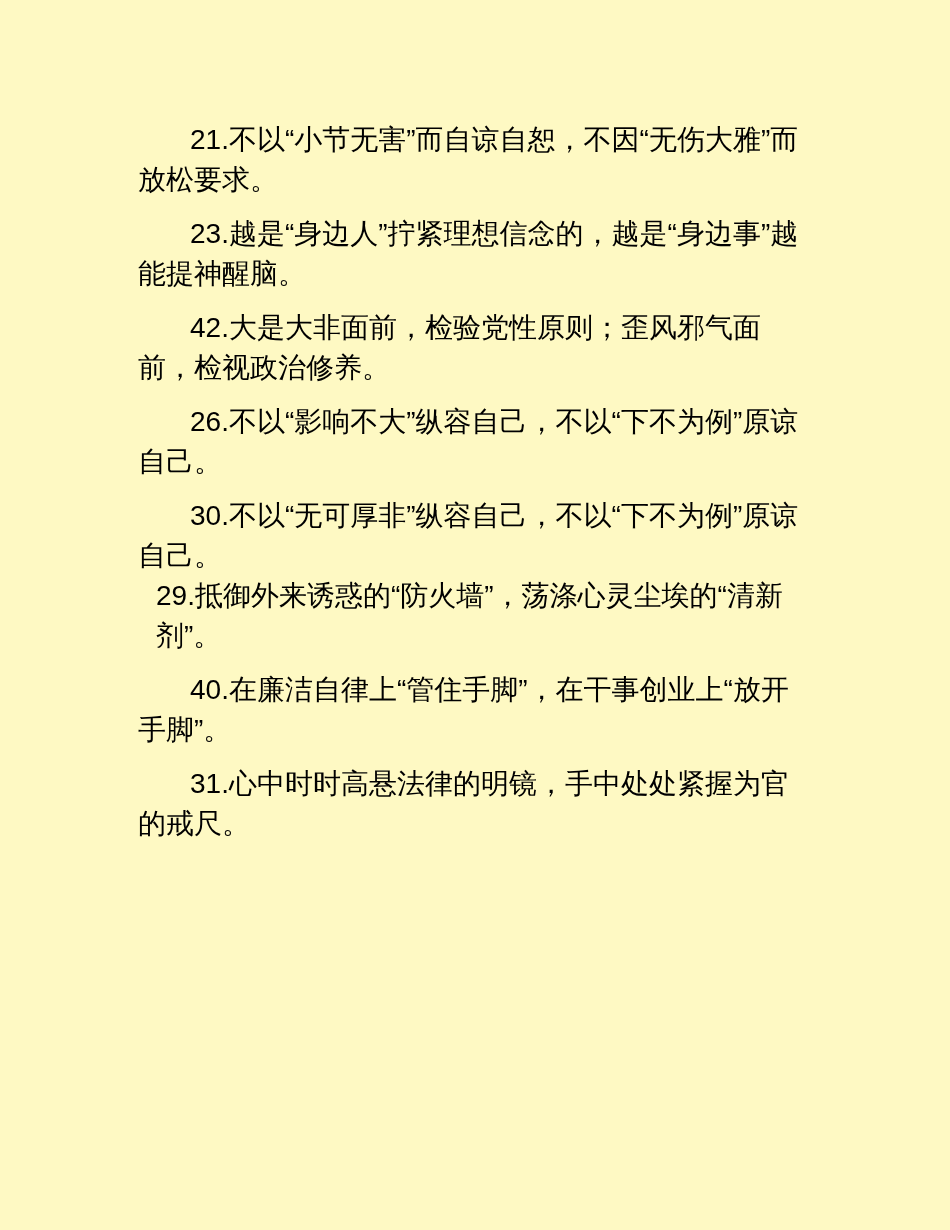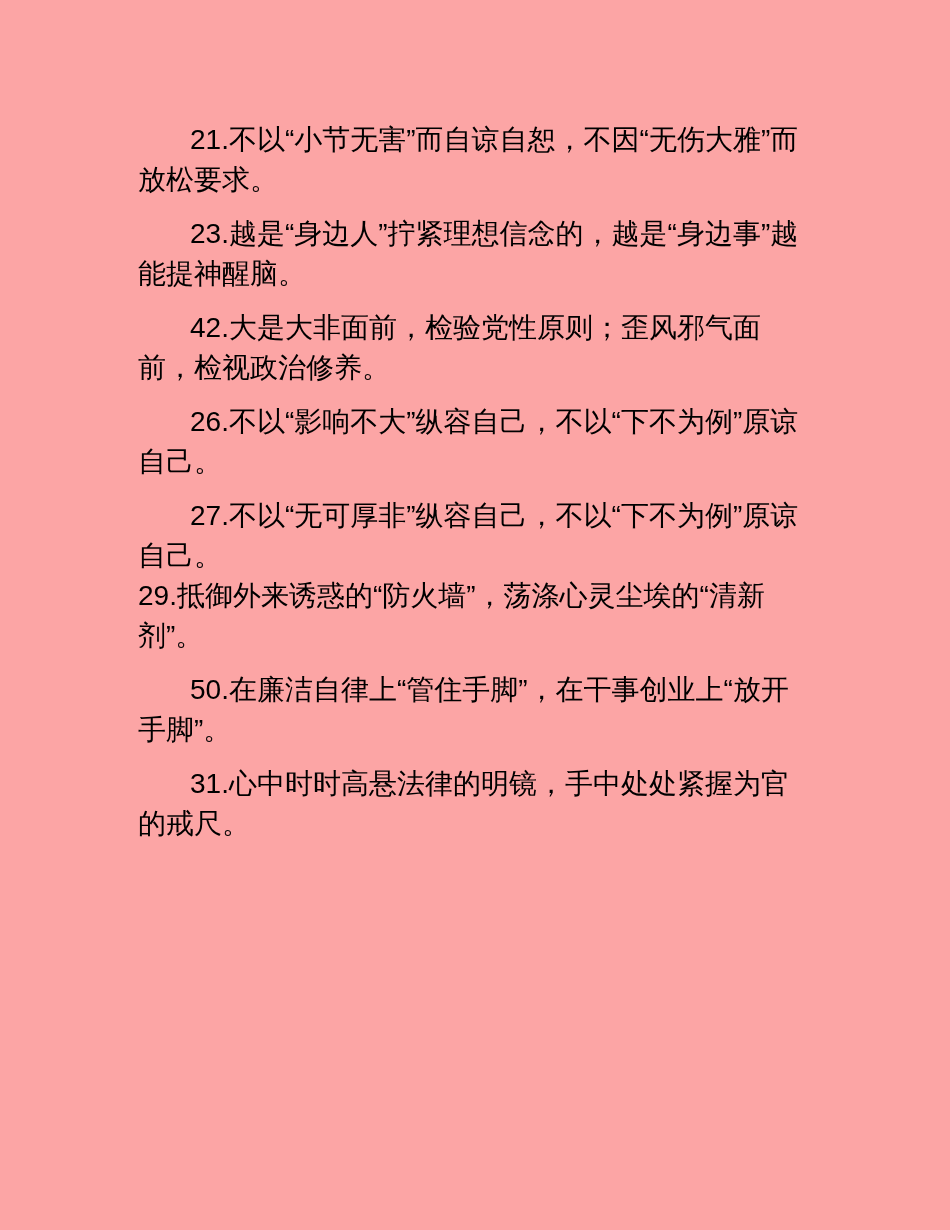--- a/index.html
+++ b/index.html
@@ -9,52 +9,53 @@
   }
   body {
     width: 950px;
     height: 1230px;
     font-family: "Liberation Sans", "DejaVu Sans", sans-serif;
   }
   .page {
     box-sizing: border-box;
     width: 950px;
     height: 1230px;
-    background: #fca5a5;
+    background: #fef9c3;
     padding: 120px 136px 0 138px;
     overflow: hidden;
   }
   .content {
     width: 676px;
   }
   p.para {
     margin: 0 0 14px 0;
     font-size: 28px;
     line-height: 40px;
     color: #000000;
     text-indent: 52px;
     word-break: break-all;
     text-align: left;
     letter-spacing: 0;
   }
   p.para.no-indent {
     text-indent: 0;
     margin-top: -14px; 
+    margin-left: 18px;
   }
   .item-number {
     white-space: nowrap;
   }
 </style>
 </head>
 <body>
 
 <div class="page">
   <div class="content">
       <p class="para"><span class="item-number">21.</span><span>不以“小节无害”而自谅自恕，不因“无伤大雅”而放松要求。</span></p>
       <p class="para"><span class="item-number">23.</span><span>越是“身边人”拧紧理想信念的，越是“身边事”越能提神醒脑。</span></p>
       <p class="para"><span class="item-number">42.</span><span>大是大非面前，检验党性原则；歪风邪气面前，检视政治修养。</span></p>
       <p class="para"><span class="item-number">26.</span><span>不以“影响不大”纵容自己，不以“下不为例”原谅自己。</span></p>
-      <p class="para"><span class="item-number">27.</span><span>不以“无可厚非”纵容自己，不以“下不为例”原谅自己。</span></p>
+      <p class="para"><span class="item-number">30.</span><span>不以“无可厚非”纵容自己，不以“下不为例”原谅自己。</span></p>
       <p class="para no-indent"><span class="item-number">29.</span><span>抵御外来诱惑的“防火墙”，荡涤心灵尘埃的“清新剂”。</span></p>
-      <p class="para"><span class="item-number">50.</span><span>在廉洁自律上“管住手脚”，在干事创业上“放开手脚”。</span></p>
+      <p class="para"><span class="item-number">40.</span><span>在廉洁自律上“管住手脚”，在干事创业上“放开手脚”。</span></p>
       <p class="para"><span class="item-number">31.</span><span>心中时时高悬法律的明镜，手中处处紧握为官的戒尺。</span></p>
     </div>
 </div>
 
 </body></html>

